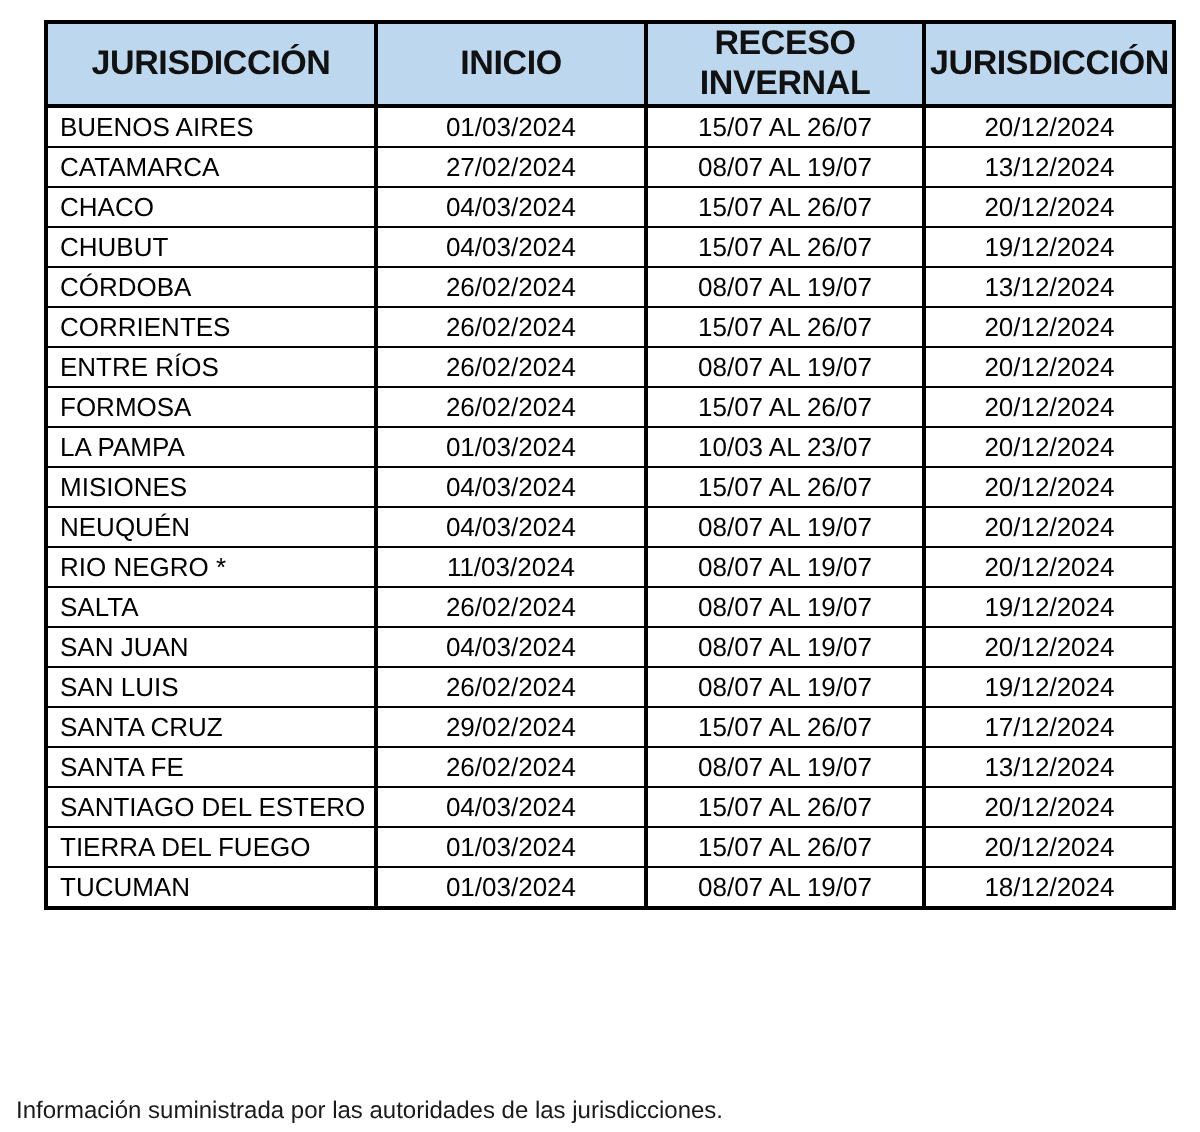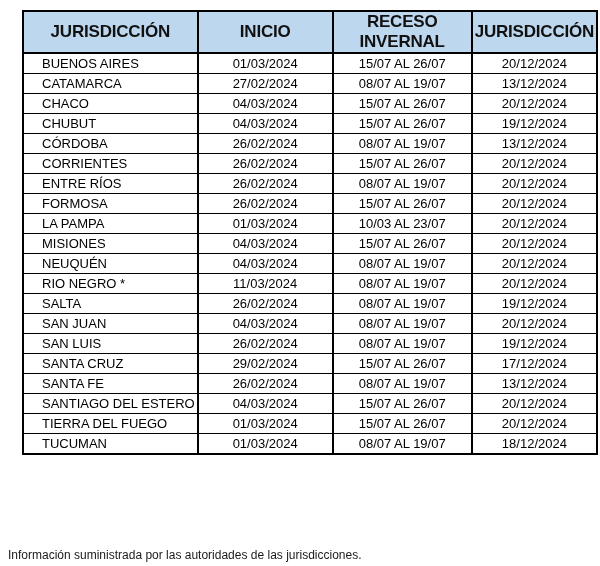--- a/index.html
+++ b/index.html
@@ -53,21 +53,21 @@
     border-bottom: 1px solid #000;
     height: 19px;
     font-size: 13px;
     color: #000000;
     padding: 0 2px;
     white-space: nowrap;
     overflow: hidden;
   }
   td.jur {
     text-align: left;
-    padding-left: 18px;
+    padding-left: 6px;
   }
   td.ctr {
     text-align: center;
   }
   .footnote {
     position: absolute;
     left: 8px;
     top: 548px;
     font-size: 12px;
     color: #1a1a1a;

